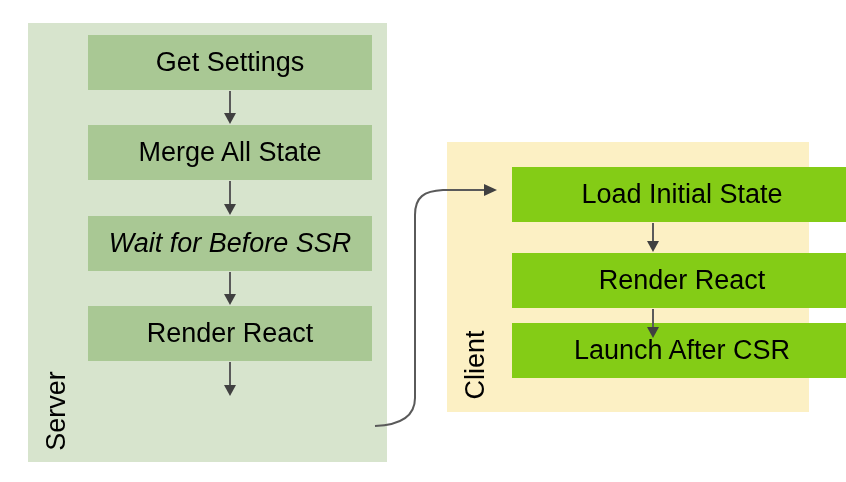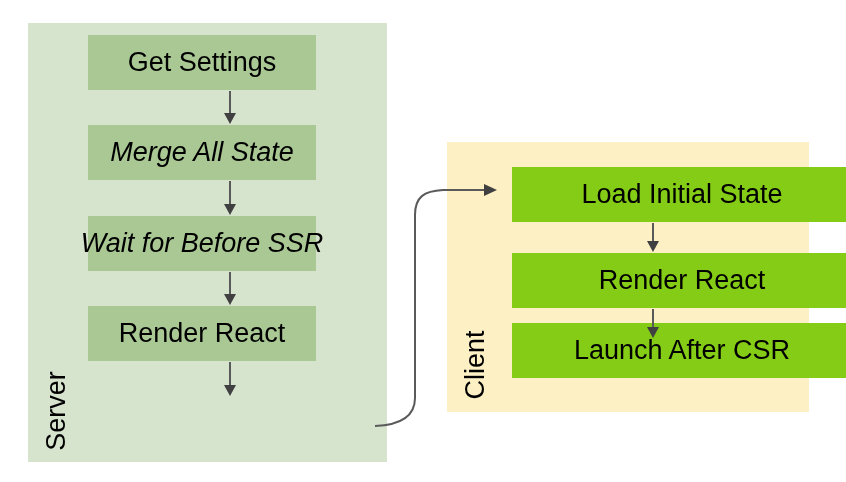--- a/index.html
+++ b/index.html
@@ -36,33 +36,33 @@
     position: absolute;
     display: flex;
     align-items: center;
     justify-content: center;
     font-size: 27px;
     color: #000000;
     white-space: nowrap;
   }
   .server .step {
     left: 60px;
-    width: 228px;
+    width: 284px;
     height: 55px;
     background: #a9c894;
   }
   .client .step {
     left: 65px;
     width: 340px;
     height: 55px;
     background: #84cc16;
   }
   
   .server .s1 { top: 12px; }
-  .server .s2 { top: 102px; font-style: italic; }
+  .server .s2 { top: 102px; }
   .server .s3 { top: 193px; font-style: italic; }
   .server .s4 { top: 283px; }
   .server .s5 { top: 374px; }
   
   .client .c1 { top: 25px; }
   .client .c2 { top: 111px; }
   .client .c3 { top: 181px; text-align: right; }
   .vlabel {
     position: absolute;
     width: 90px;

